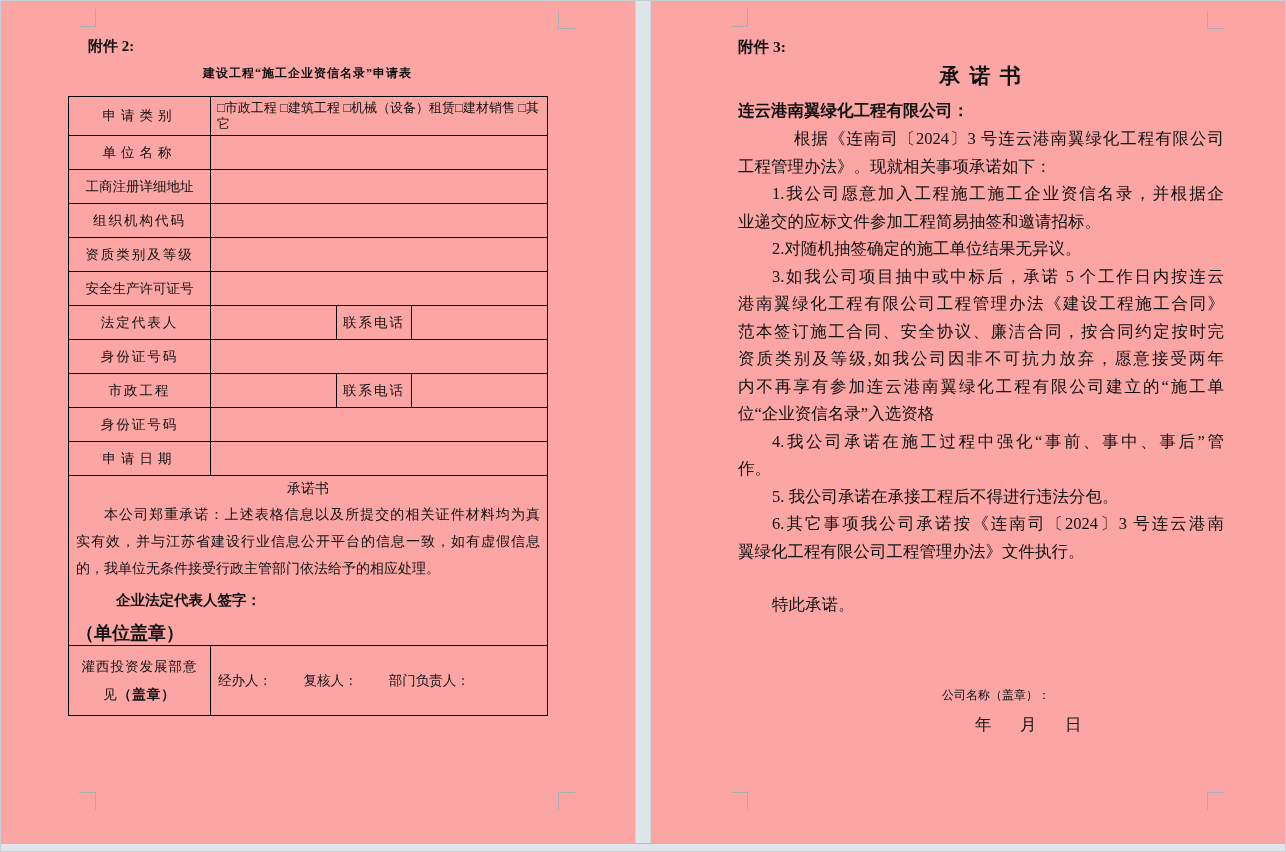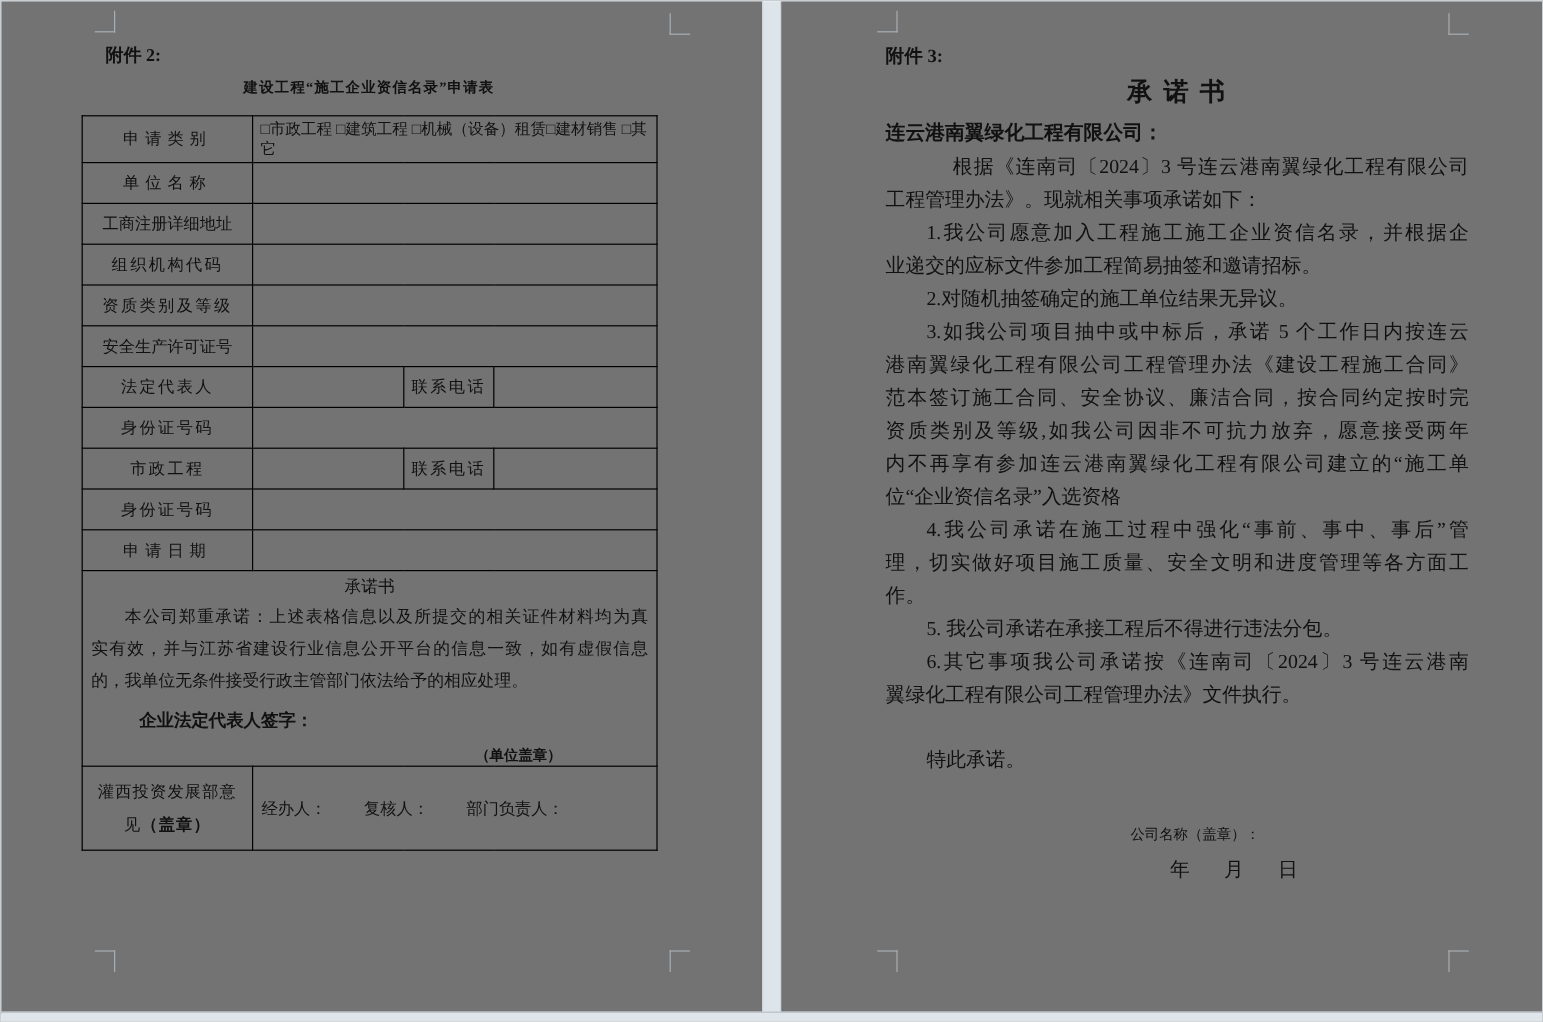--- a/index.html
+++ b/index.html
@@ -4,21 +4,21 @@
 <style>
   * { margin:0; padding:0; box-sizing:border-box; }
   html,body { background:#e8ecef; }
   .viewport {
     position:relative; width:1286px; height:852px;
     background:#ffffff; overflow:hidden;
     border:1px solid #c9ced3;
     font-family:"Liberation Serif","DejaVu Serif",serif;
     color:#111111;
   }
-  .page { position:absolute; top:0; height:844px; background:#737373; }
+  .page { position:absolute; top:0; height:844px; background:#fca5a5; }
   .page-left  { left:0;   width:634px; }
   .page-right { left:650px; width:636px; }
   .page-gap {
     position:absolute; top:0; left:634px; width:16px; height:844px;
     background:#dde4ea; border-left:1px solid #cdd4da; border-right:1px solid #cdd4da;
   }
   .bottom-strip {
     position:absolute; left:0; bottom:0; width:1286px; height:8px;
     background:#dfe5ea; border-top:1px solid #b9c0c6;
   }
@@ -50,21 +50,21 @@
   td.lbl.sp { letter-spacing:5px; }
   td.lbl.sp2 { letter-spacing:2px; }
   td.val { font-size:13px; padding:3px 6px; }
   td.chk { line-height:16px; }
   td.commit { vertical-align:top; padding:4px 7px 0 7px; }
   .commit-title { text-align:center; font-size:14px; margin-bottom:3px; }
   .cline { font-size:14px; line-height:27px; text-align:justify; }
   .cline.full { text-align-last:justify; }
   .cline.ind { text-indent:28px; }
   .sign-line { font-weight:bold; font-size:14.5px; margin:9px 0 0 40px; }
-  .seal-line { font-weight:bold; font-size:12px; text-align:right; padding-right:72px; margin-top:11px; }
+  .seal-line { font-weight:bold; font-size:18px; padding-right:72px; margin-top:11px; }
   td.appr { font-size:13.5px; line-height:28px; text-align:center; letter-spacing:1px; }
   td.handlers { font-size:13.5px; padding-left:7px; }
   td.handlers span { margin-right:28px; }
 
   
   .p2-att { left:87px; top:36px; font-size:15.5px; }
   .p2-title {
     position:absolute; left:87px; top:61px; width:486px;
     text-align:center; font-weight:bold; font-size:21px; letter-spacing:2px;
   }
@@ -191,21 +191,20 @@
       <div class="line full ind-b">1.我公司愿意加入工程施工施工企业资信名录，并根据企</div>
       <div class="line">业递交的应标文件参加工程简易抽签和邀请招标。</div>
       <div class="line ind-b">2.对随机抽签确定的施工单位结果无异议。</div>
       <div class="line full ind-b">3.如我公司项目抽中或中标后，承诺 5 个工作日内按连云</div>
       <div class="line full">港南翼绿化工程有限公司工程管理办法《建设工程施工合同》</div>
       <div class="line full">范本签订施工合同、安全协议、廉洁合同，按合同约定按时完</div>
       <div class="line full">资质类别及等级,如我公司因非不可抗力放弃，愿意接受两年</div>
       <div class="line full">内不再享有参加连云港南翼绿化工程有限公司建立的“施工单</div>
       <div class="line">位“企业资信名录”入选资格</div>
       <div class="line full ind-b">4.我公司承诺在施工过程中强化“事前、事中、事后”管</div>
-      <div class="line full">理，切实做好项目施工质量、安全文明和进度管理等各方面工</div>
       <div class="line">作。</div>
       <div class="line ind-b">5.  我公司承诺在承接工程后不得进行违法分包。</div>
       <div class="line full ind-b">6.其它事项我公司承诺按《连南司〔2024〕3 号连云港南</div>
       <div class="line">翼绿化工程有限公司工程管理办法》文件执行。</div>
       <div class="p2-closing">特此承诺。</div>
     </div>
 
     <div class="p2-seal">公司名称（盖章）：</div>
     <div class="p2-date">年　月　日</div>
   </div>

